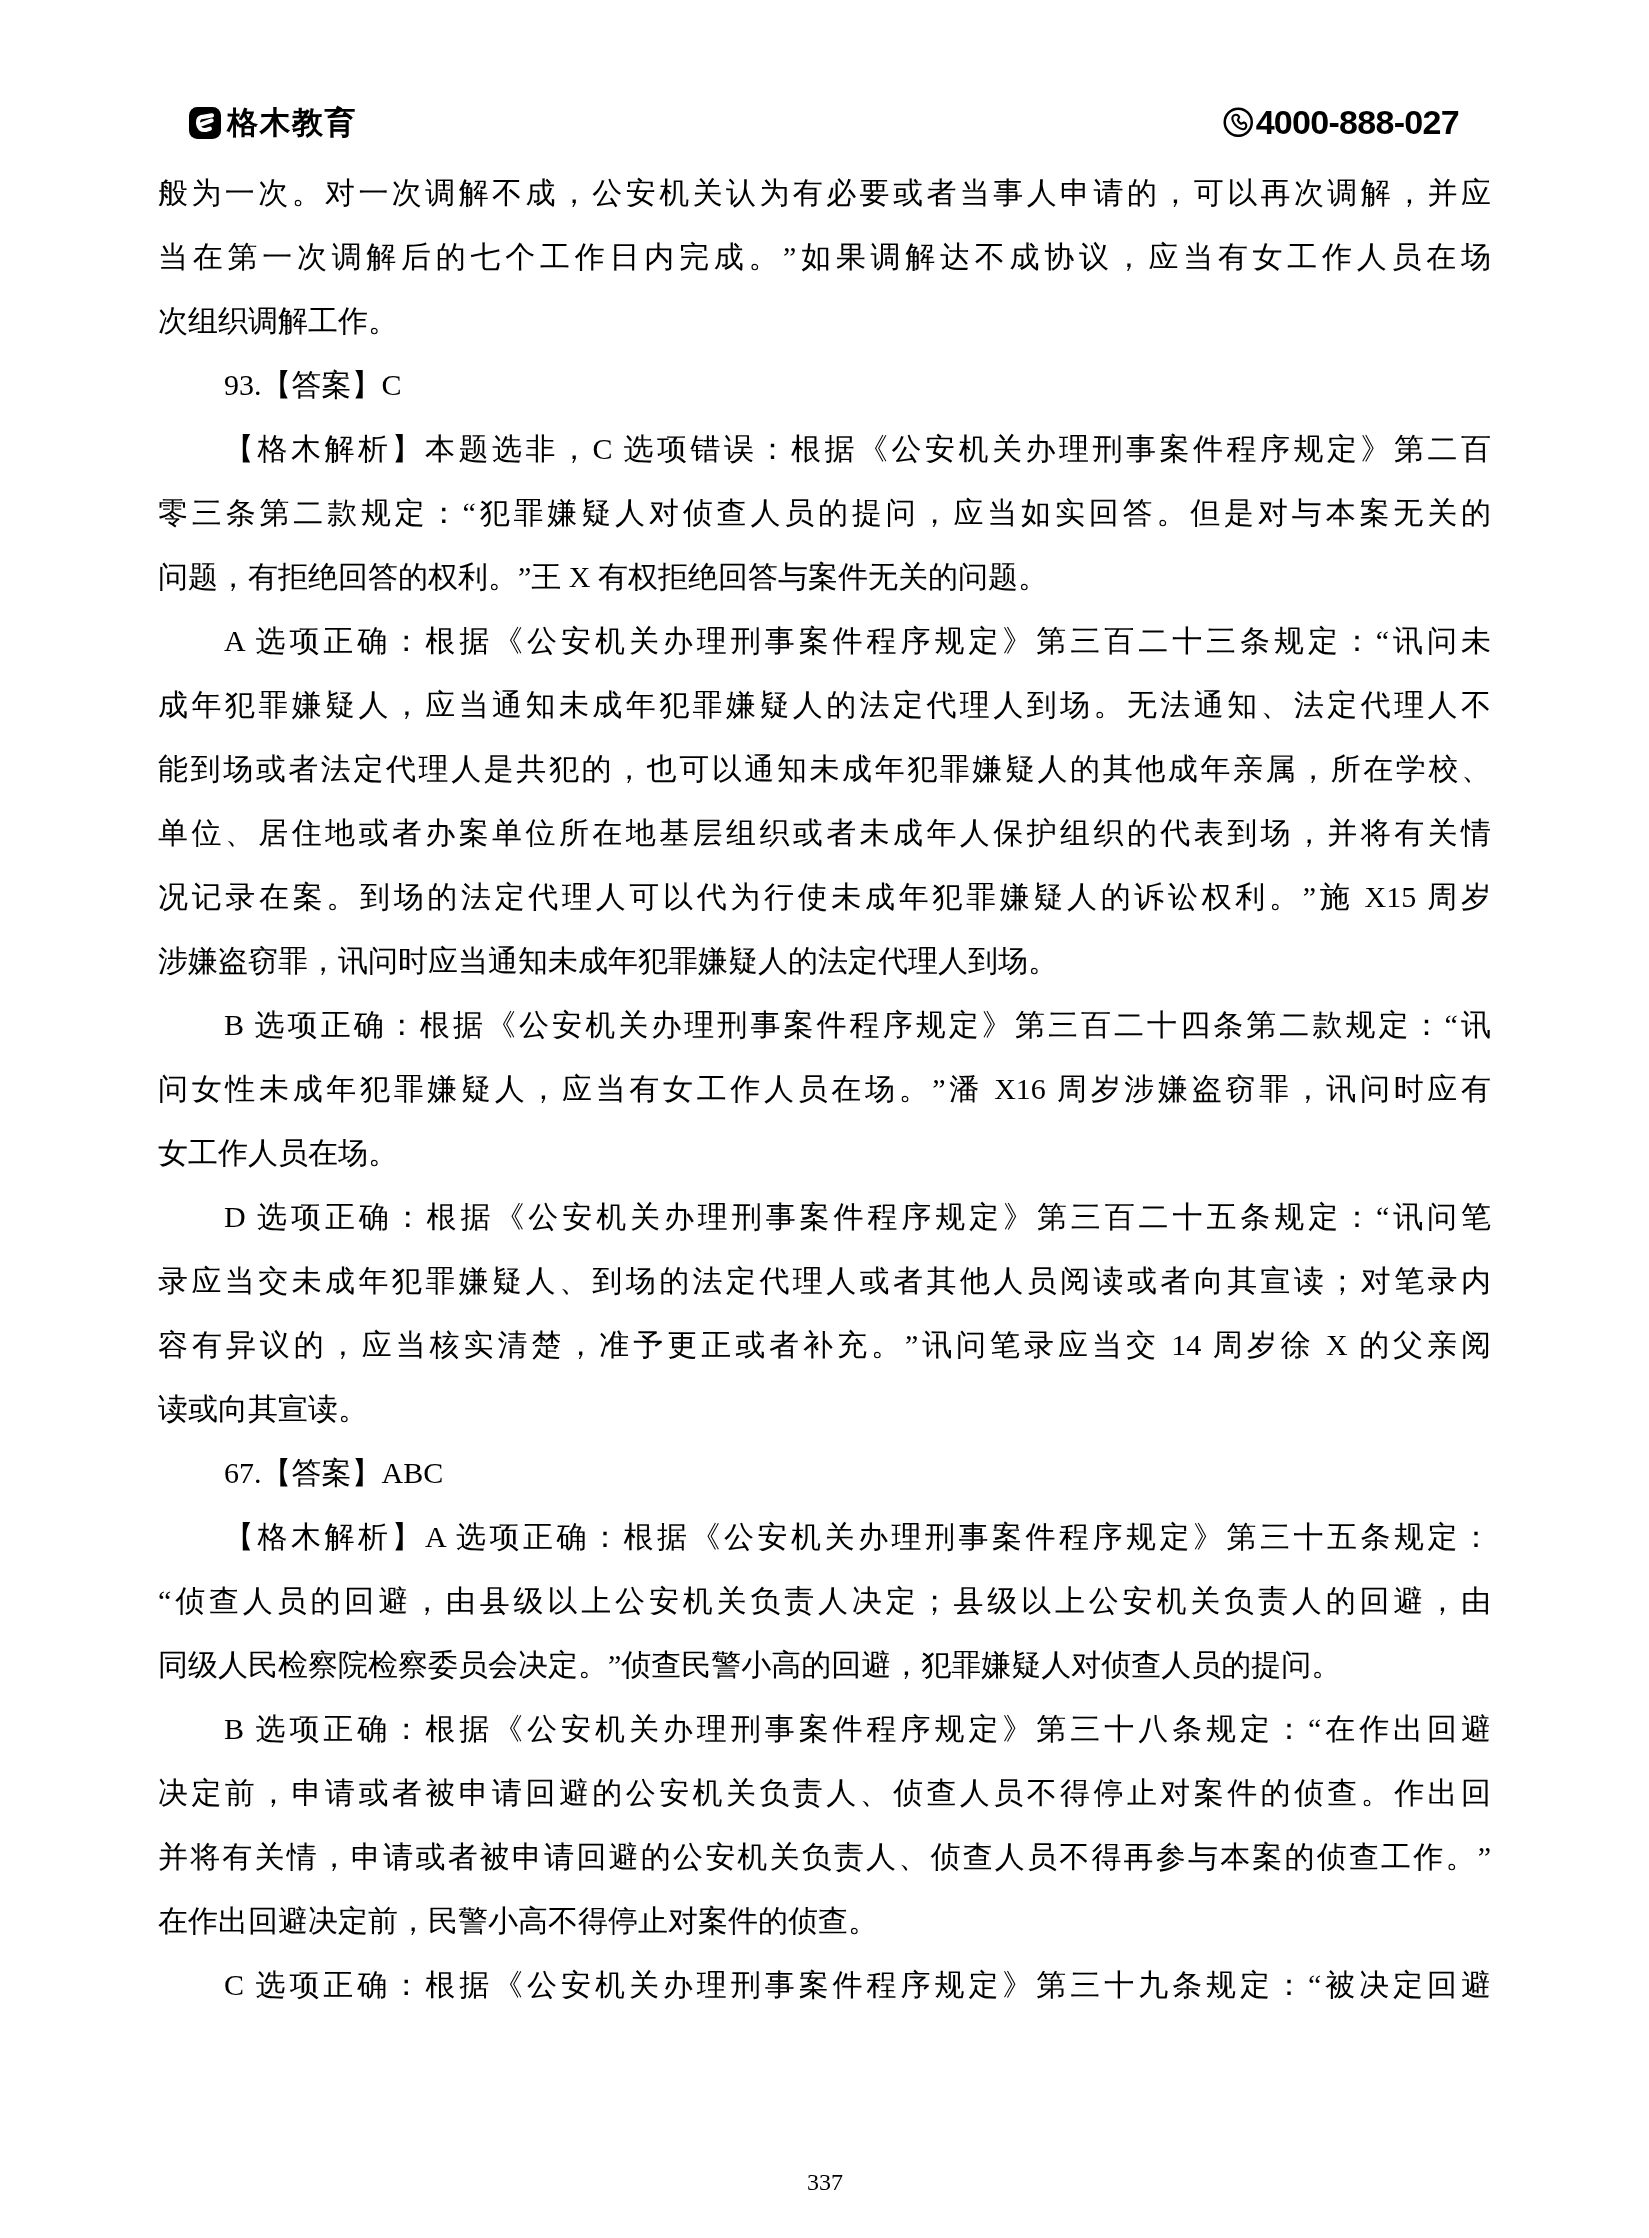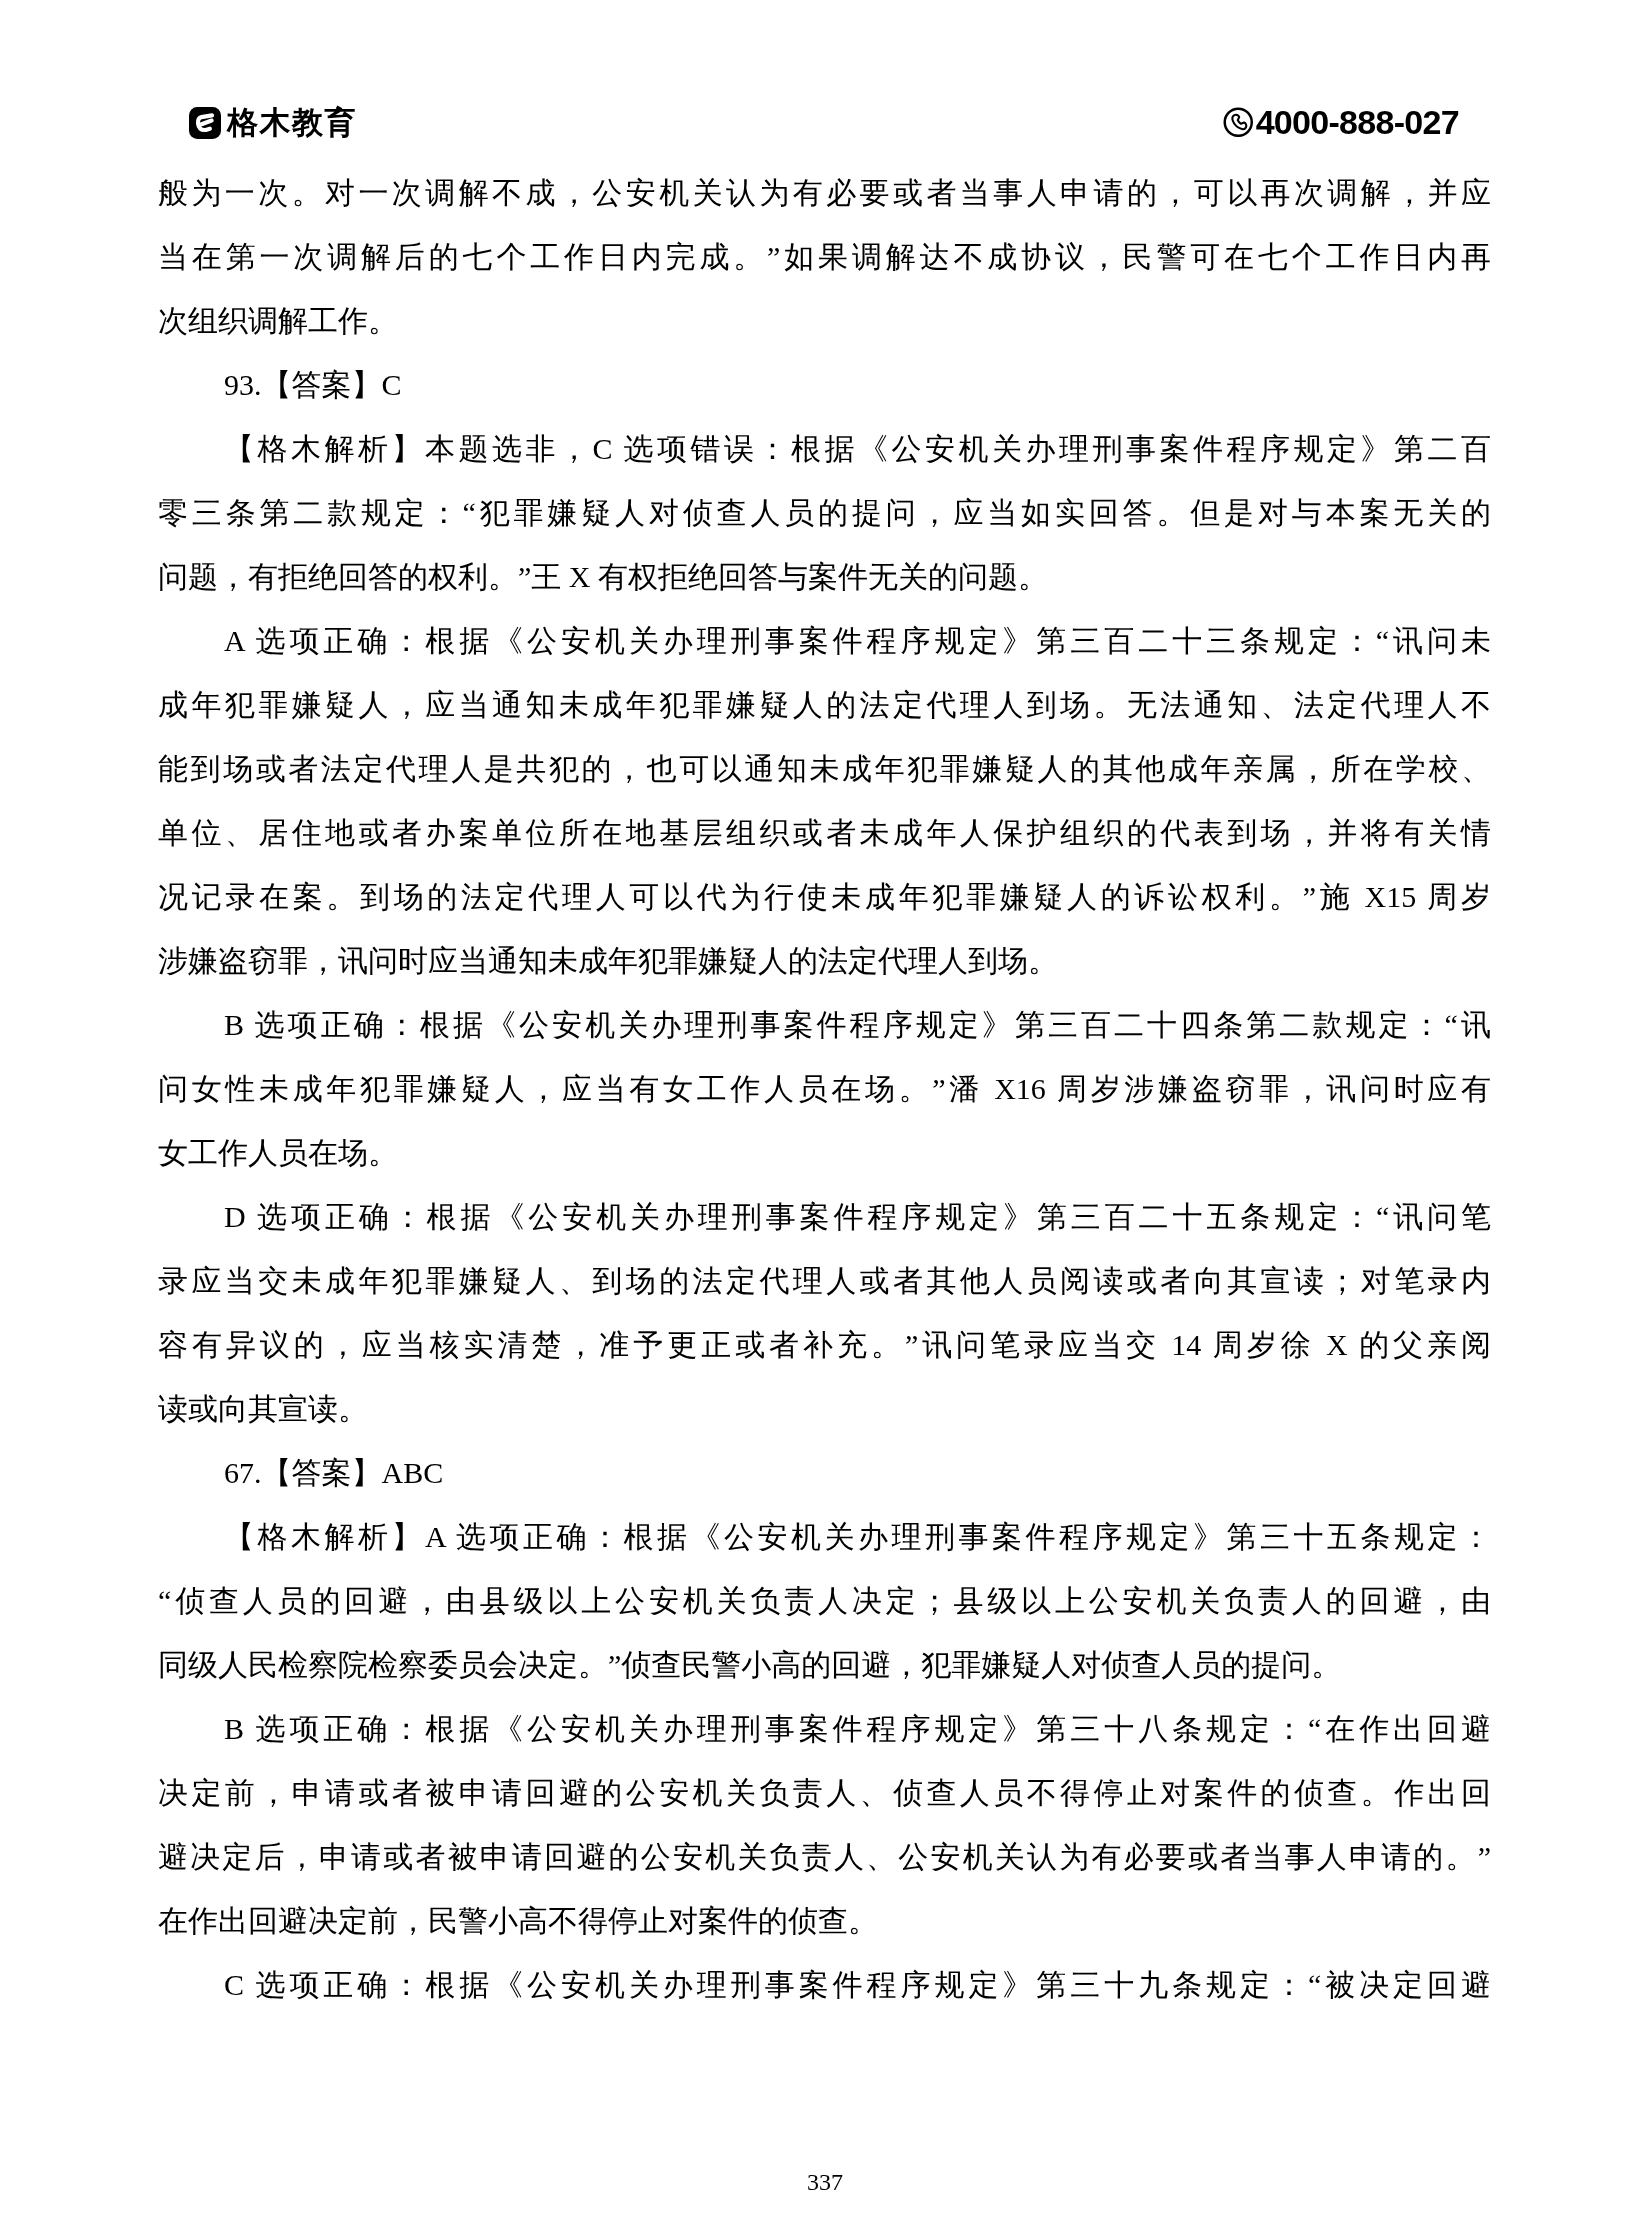--- a/index.html
+++ b/index.html
@@ -74,21 +74,21 @@
     <svg class="phone-icon" viewBox="0 0 44 44" xmlns="http://www.w3.org/2000/svg">
       <circle cx="22" cy="22" r="19.5" fill="none" stroke="#000000" stroke-width="3.6"></circle>
       <path d="M16.2 11.8 a5.2 5.2 0 0 1 7.2 2.8 l-2.1 4.4 a14.5 14.5 0 0 0 4.6 5.2 l4.5-1.9 a5.2 5.2 0 0 1 2.6 7.3 q-1.5 3.2-5.6 2.2 q-7.2-1.8-11.5-8.4 q-3.8-6.1-1.6-10 z" fill="none" stroke="#000000" stroke-width="3" stroke-linejoin="round"></path>
     </svg>
     <span class="phone-number">4000-888-027</span>
   </div>
 </div>
 
 <div class="doc-body">
     <div class="line just">般为一次。对一次调解不成，公安机关认为有必要或者当事人申请的，可以再次调解，并应</div>
-    <div class="line just">当在第一次调解后的七个工作日内完成。”如果调解达不成协议，民警可在七个工作日内再</div>
+    <div class="line just">当在第一次调解后的七个工作日内完成。”如果调解达不成协议，应当有女工作人员在场</div>
     <div class="line">次组织调解工作。</div>
     <div class="line ind">93.【答案】C</div>
     <div class="line ind just">【格木解析】本题选非，C 选项错误：根据《公安机关办理刑事案件程序规定》第二百</div>
     <div class="line just">零三条第二款规定：“犯罪嫌疑人对侦查人员的提问，应当如实回答。但是对与本案无关的</div>
     <div class="line">问题，有拒绝回答的权利。”王 X 有权拒绝回答与案件无关的问题。</div>
     <div class="line ind just">A 选项正确：根据《公安机关办理刑事案件程序规定》第三百二十三条规定：“讯问未</div>
     <div class="line just">成年犯罪嫌疑人，应当通知未成年犯罪嫌疑人的法定代理人到场。无法通知、法定代理人不</div>
     <div class="line just">能到场或者法定代理人是共犯的，也可以通知未成年犯罪嫌疑人的其他成年亲属，所在学校、</div>
     <div class="line just">单位、居住地或者办案单位所在地基层组织或者未成年人保护组织的代表到场，并将有关情</div>
     <div class="line just">况记录在案。到场的法定代理人可以代为行使未成年犯罪嫌疑人的诉讼权利。”施 X15 周岁</div>
@@ -99,19 +99,19 @@
     <div class="line ind just">D 选项正确：根据《公安机关办理刑事案件程序规定》第三百二十五条规定：“讯问笔</div>
     <div class="line just">录应当交未成年犯罪嫌疑人、到场的法定代理人或者其他人员阅读或者向其宣读；对笔录内</div>
     <div class="line just">容有异议的，应当核实清楚，准予更正或者补充。”讯问笔录应当交 14 周岁徐 X 的父亲阅</div>
     <div class="line">读或向其宣读。</div>
     <div class="line ind">67.【答案】ABC</div>
     <div class="line ind just">【格木解析】A 选项正确：根据《公安机关办理刑事案件程序规定》第三十五条规定：</div>
     <div class="line just">“侦查人员的回避，由县级以上公安机关负责人决定；县级以上公安机关负责人的回避，由</div>
     <div class="line">同级人民检察院检察委员会决定。”侦查民警小高的回避，犯罪嫌疑人对侦查人员的提问。</div>
     <div class="line ind just">B 选项正确：根据《公安机关办理刑事案件程序规定》第三十八条规定：“在作出回避</div>
     <div class="line just">决定前，申请或者被申请回避的公安机关负责人、侦查人员不得停止对案件的侦查。作出回</div>
-    <div class="line just">避决定后，申请或者被申请回避的公安机关负责人、公安机关认为有必要或者当事人申请的。”</div>
+    <div class="line just">并将有关情，申请或者被申请回避的公安机关负责人、侦查人员不得再参与本案的侦查工作。”</div>
     <div class="line">在作出回避决定前，民警小高不得停止对案件的侦查。</div>
     <div class="line ind just">C 选项正确：根据《公安机关办理刑事案件程序规定》第三十九条规定：“被决定回避</div>
   </div>
 
 <div class="page-number">337</div>
 
 
 </body></html>

